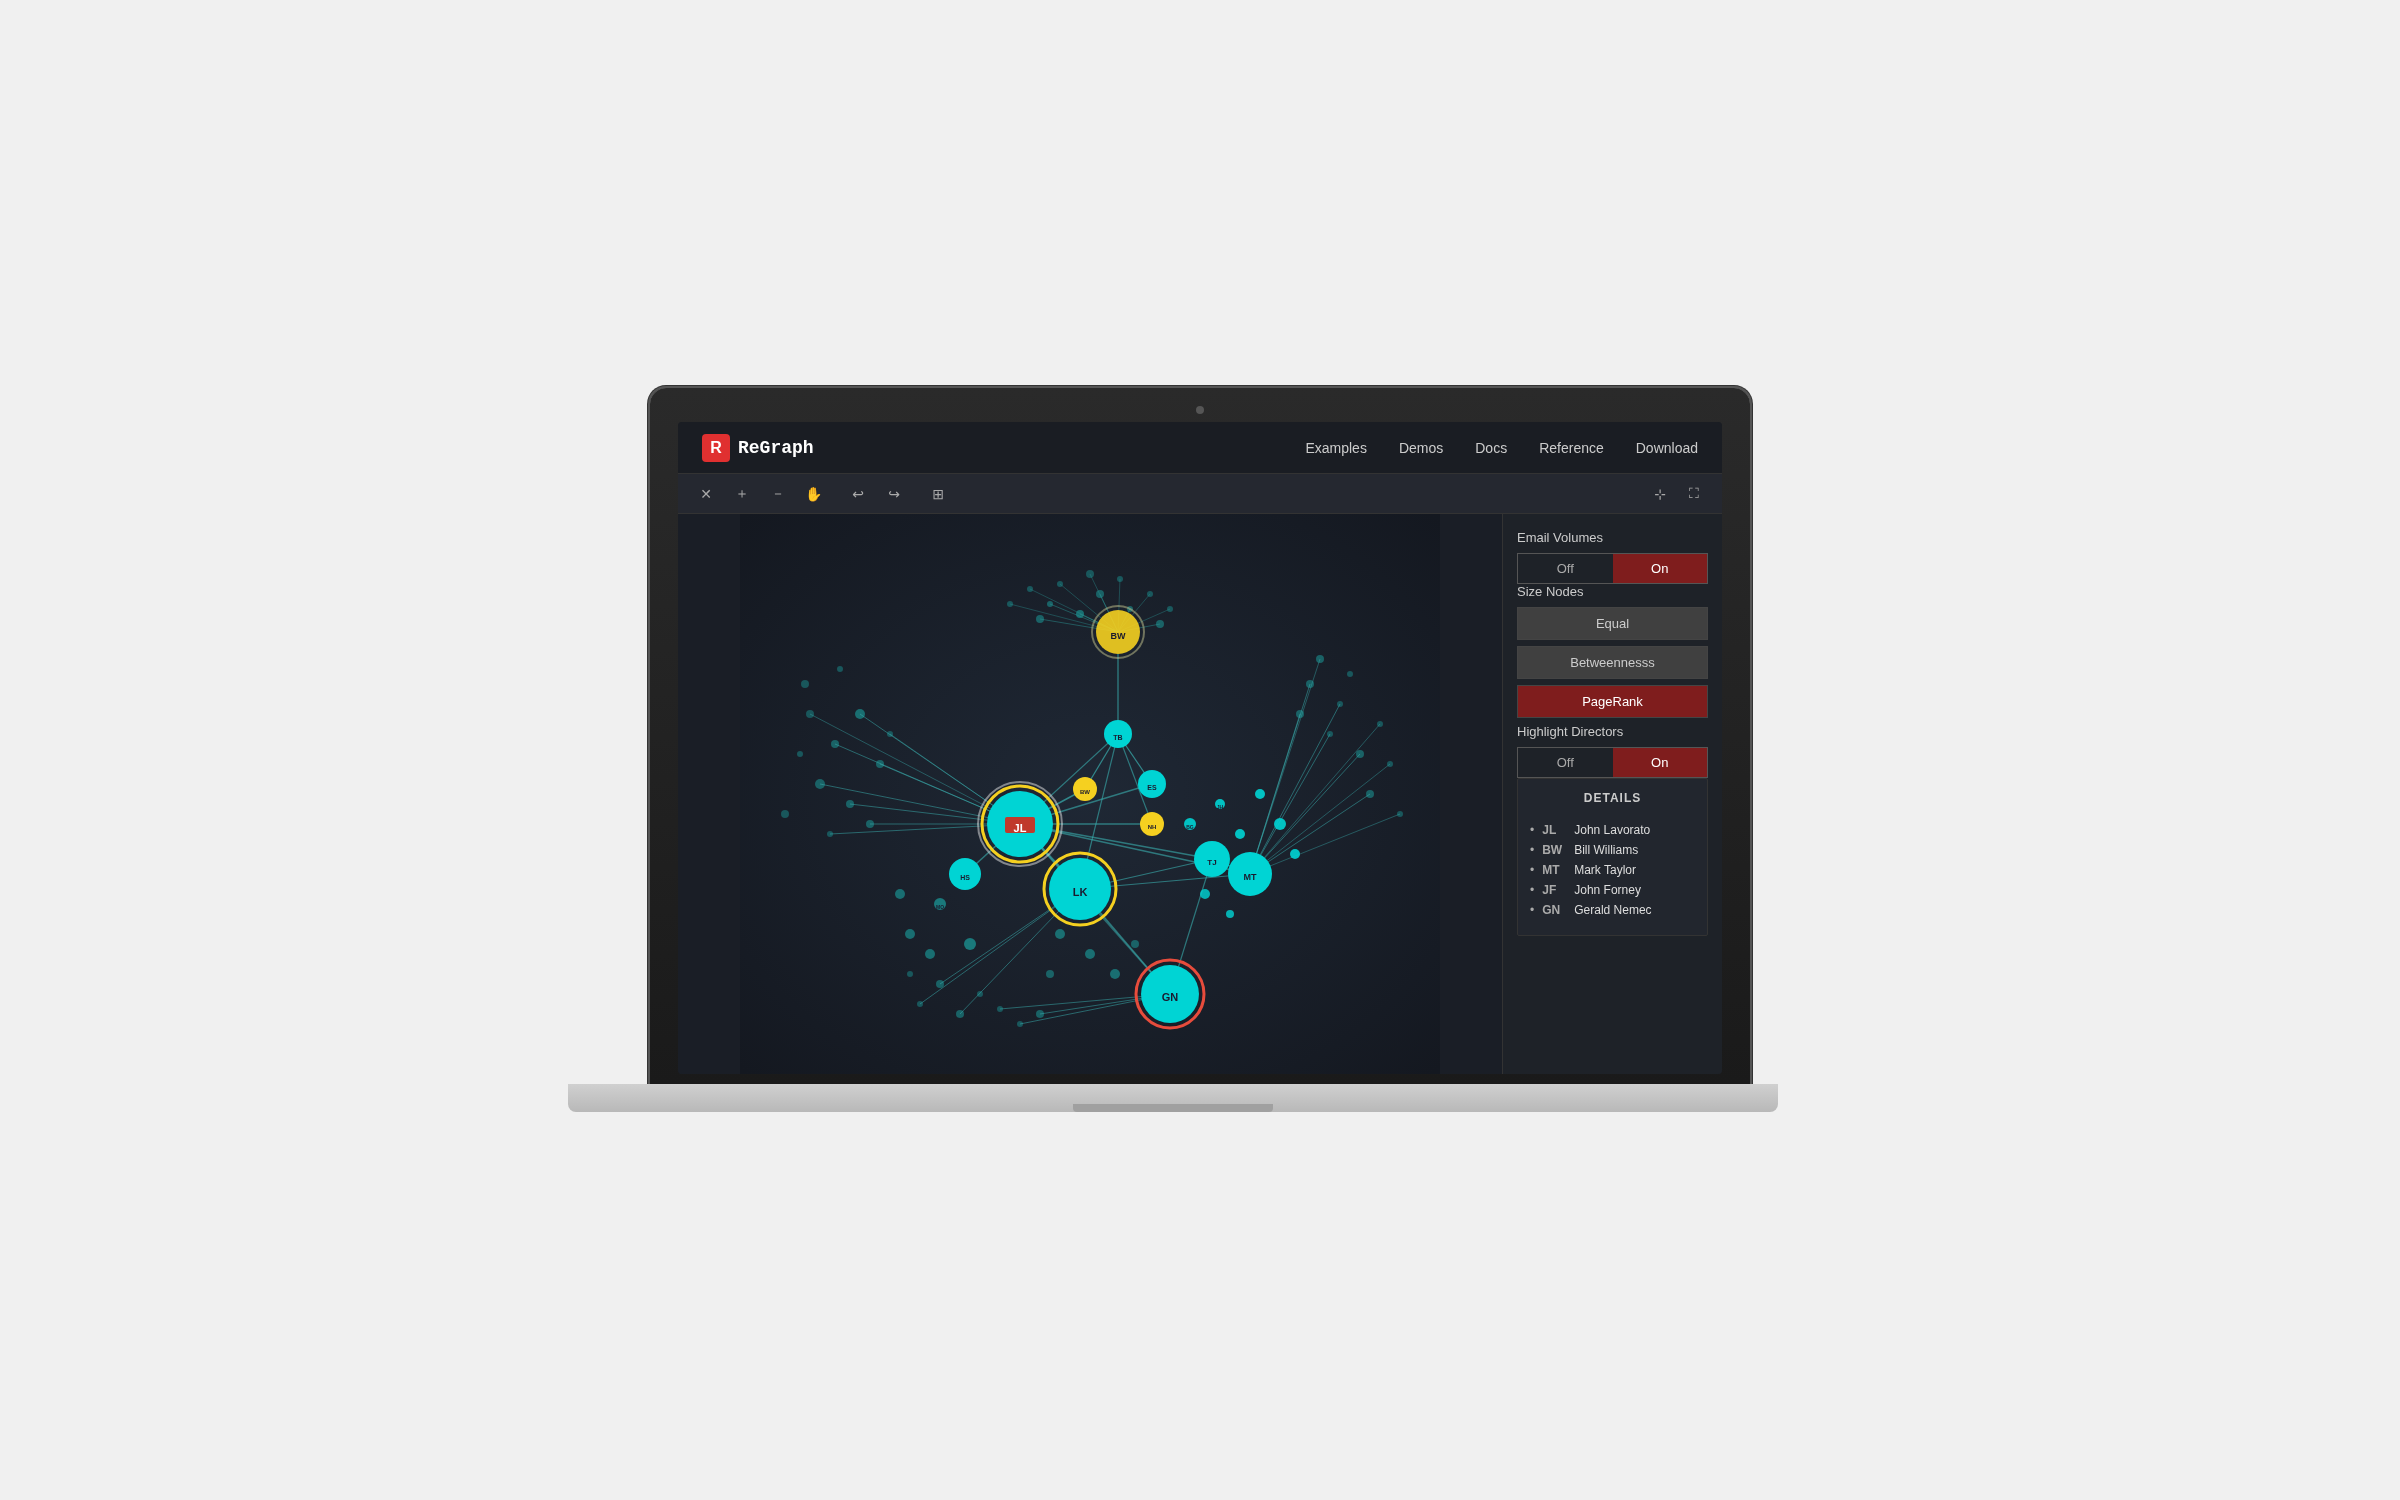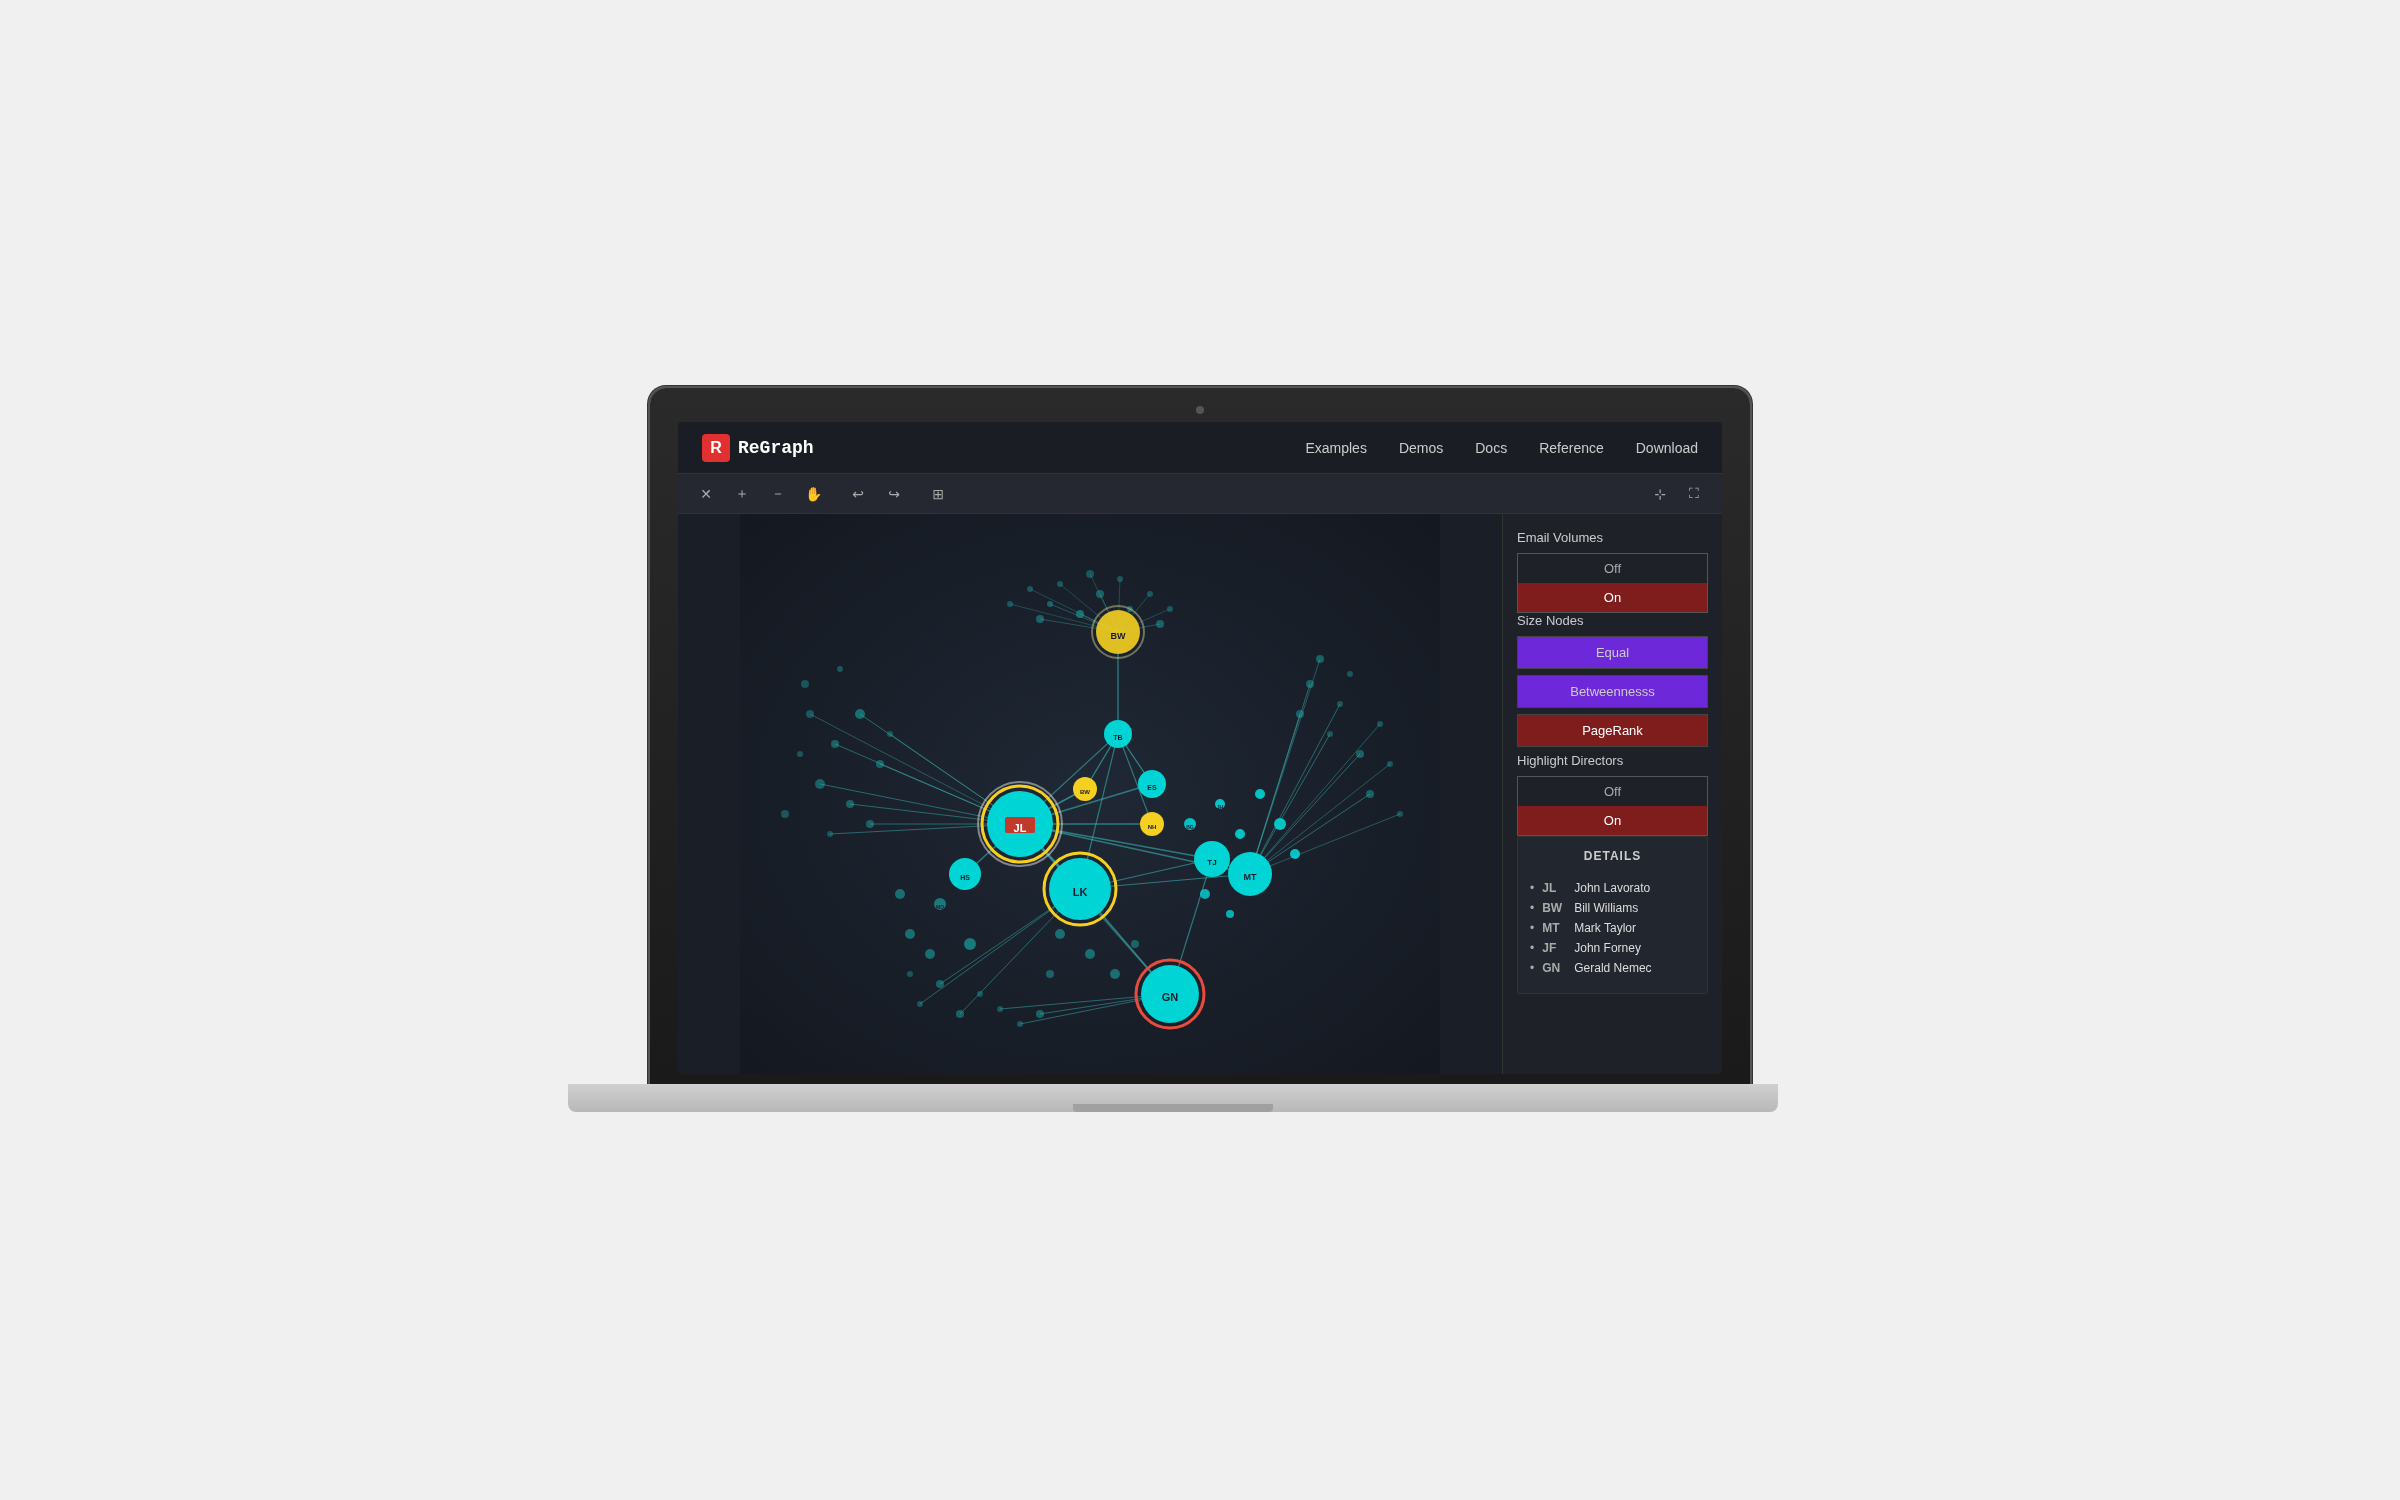--- a/index.html
+++ b/index.html
@@ -188,21 +188,20 @@
     .panel-section-title {
       color: #ccc;
       font-size: 13px;
       font-weight: 500;
       margin-bottom: 8px;
     }
 
     .toggle-group {
       display: flex;
       border: 1px solid #555;
-      flex-direction: column;
     }
 
     .toggle-btn {
       flex: 1;
       padding: 7px 0;
       text-align: center;
       font-size: 13px;
       cursor: pointer;
       background: transparent;
       border: none;
@@ -210,21 +209,21 @@
     }
 
     .toggle-btn.active {
       background: #7f1d1d;
       color: #fff;
     }
 
     .size-btn {
       width: 100%;
       padding: 8px 0;
-      background: #6d28d9;
+      background: #404040;
       border: 1px solid #444;
       color: #ccc;
       font-size: 13px;
       cursor: pointer;
       margin-bottom: 6px;
       text-align: center;
     }
 
     .size-btn.active {
       background: #7f1d1d;

